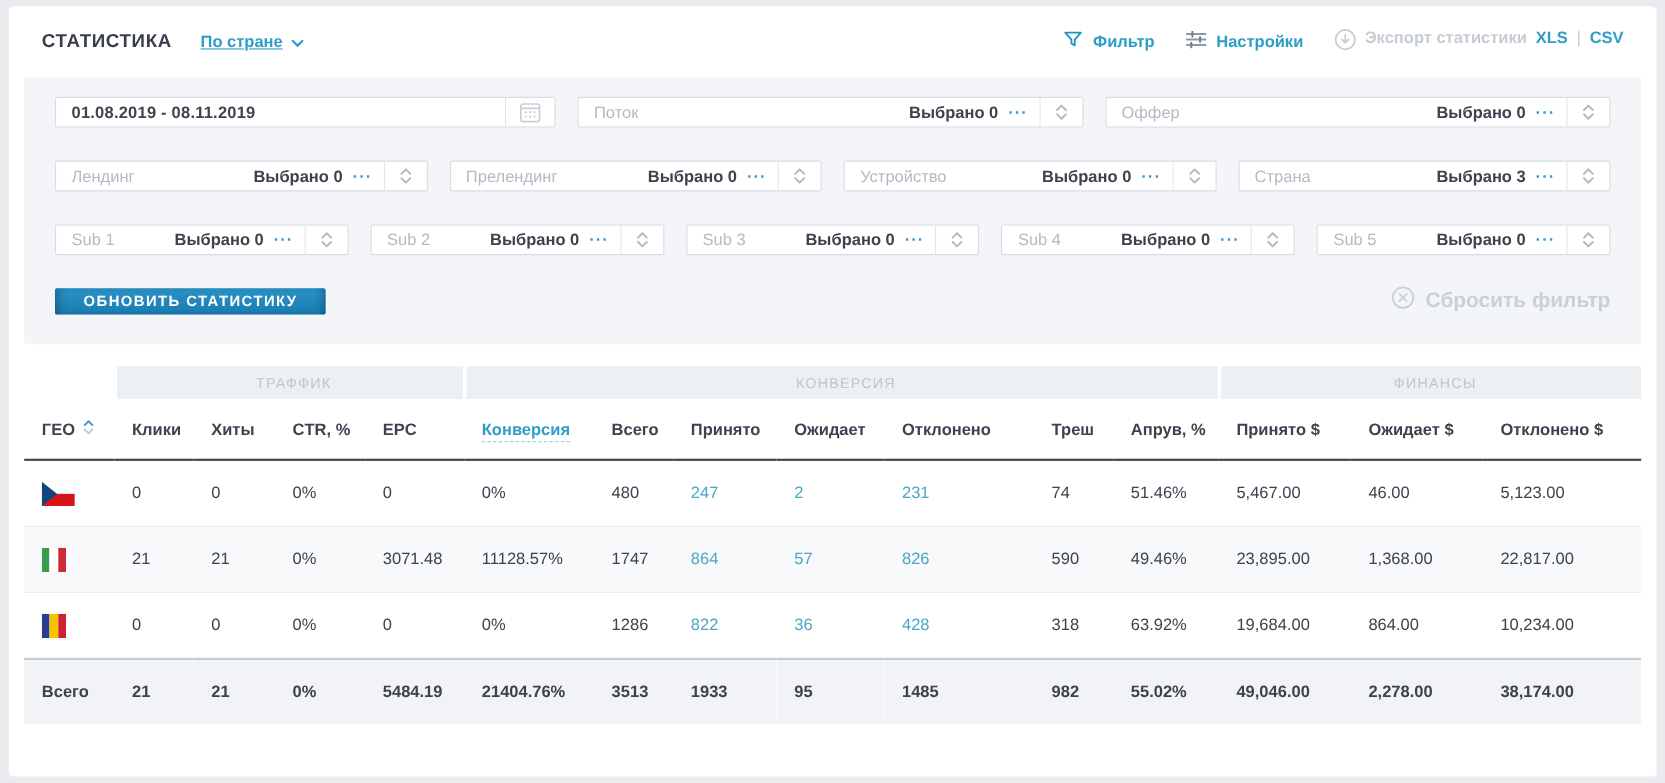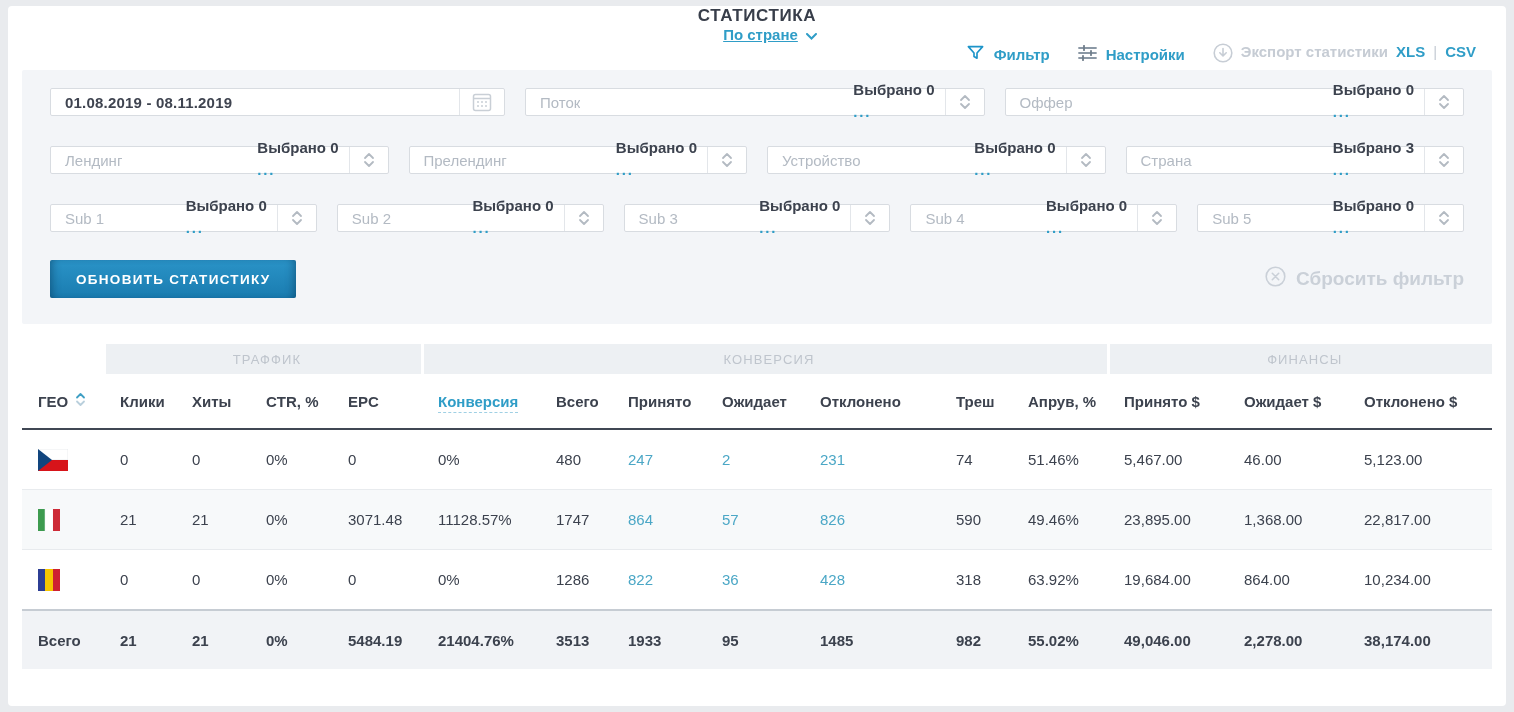--- a/index.html
+++ b/index.html
@@ -7,21 +7,21 @@
     width:1514px;height:712px;position:relative;
     background:#e9ebee;
     font-family:"Liberation Sans","DejaVu Sans",sans-serif;
     color:#3c424e;-webkit-font-smoothing:antialiased;
   }
   .card{
     position:absolute;left:8px;top:6px;right:8px;bottom:6px;
     background:#ffffff;border-radius:4px;overflow:hidden;
   }
   
-  .hdr{display:flex;align-items:center;height:64px;padding:0 30px 0 30px;flex-direction:column;}
+  .hdr{display:flex;align-items:center;height:64px;padding:0 30px 0 30px;}
   .hdr-title{font-size:17px;font-weight:700;color:#383e4a;letter-spacing:.6px;}
   .view-sel{display:flex;align-items:center;gap:8px;margin-left:26px;color:#2f9dc7;font-size:15px;font-weight:600;cursor:pointer;text-decoration:underline;}
   .hdr-actions{margin-left:auto;display:flex;align-items:center;gap:28px;font-size:15px;}
   .hdr-act{display:flex;align-items:center;gap:9px;cursor:pointer;}
   .hdr-act .lbl{color:#2f9dc7;font-weight:600;}
   .export-group{display:flex;align-items:flex-start;gap:8px;}
   .export-muted{color:#c6ccd4;font-weight:600;}
   .export-link{color:#2f9dc7;font-weight:700;cursor:pointer;}
   .export-sep{color:#c6ccd4;}
   
@@ -31,27 +31,27 @@
   .field{
     background:#fff;border:1px solid #d8dce1;border-radius:2px;height:28px;
     display:flex;align-items:center;box-sizing:border-box;font-size:15px;
   }
   .date-field{width:455px;flex:none;justify-content:space-between;cursor:text;}
   .date-text{padding-left:14px;color:#3f4450;font-weight:600;letter-spacing:.2px;}
   .date-cal{width:44px;align-self:stretch;border-left:1px solid #e3e6ea;display:flex;align-items:center;justify-content:center;}
   .select{flex:1;min-width:0;cursor:pointer;}
   .sel-main{flex:1;display:flex;align-items:center;justify-content:space-between;padding:0 10px 0 14px;min-width:0;}
   .sel-ph{color:#b3bac3;white-space:nowrap;overflow:hidden;}
-  .sel-right{display:flex;align-items:flex-start;gap:9px;flex-direction:column;}
+  .sel-right{display:flex;align-items:flex-end;gap:9px;}
   .sel-val{font-weight:700;color:#3c424e;white-space:nowrap;}
   .sel-more{color:#2f9dc7;font-weight:700;letter-spacing:1px;font-size:15px;}
   .sel-toggle{width:38px;align-self:stretch;border-left:1px solid #e3e6ea;display:flex;align-items:center;justify-content:center;}
   .btn-row{margin-top:28px;display:flex;align-items:center;justify-content:space-between;}
   .btn-update{
-    border:none;height:38px;padding:0 26px;color:#fff;font-size:13.5px;font-weight:700;
+    border:none;height:24px;padding:0 26px;color:#fff;font-size:13.5px;font-weight:700;
     letter-spacing:1.3px;cursor:pointer;border-radius:2px;
     background:linear-gradient(180deg,#2a93c7,#1a7cb0);
     box-shadow:inset 7px 0 9px -5px rgba(0,40,70,.45), inset -7px 0 9px -5px rgba(0,40,70,.45);
     font-family:"Liberation Sans",sans-serif;
   }
   .btn-reset{display:flex;align-items:center;gap:10px;color:#cad0d8;font-size:19px;font-weight:600;cursor:pointer;}
   
   .tbl{width:1470px;margin:20px 14px 0;border-collapse:collapse;table-layout:fixed;font-size:15px;}
   .tbl col.c1{width:82px}.tbl col.c2{width:72px}.tbl col.c3{width:74px}.tbl col.c4{width:82px}
   .tbl col.c5{width:90px}.tbl col.c6{width:118px}.tbl col.c7{width:72px}.tbl col.c8{width:94px}

